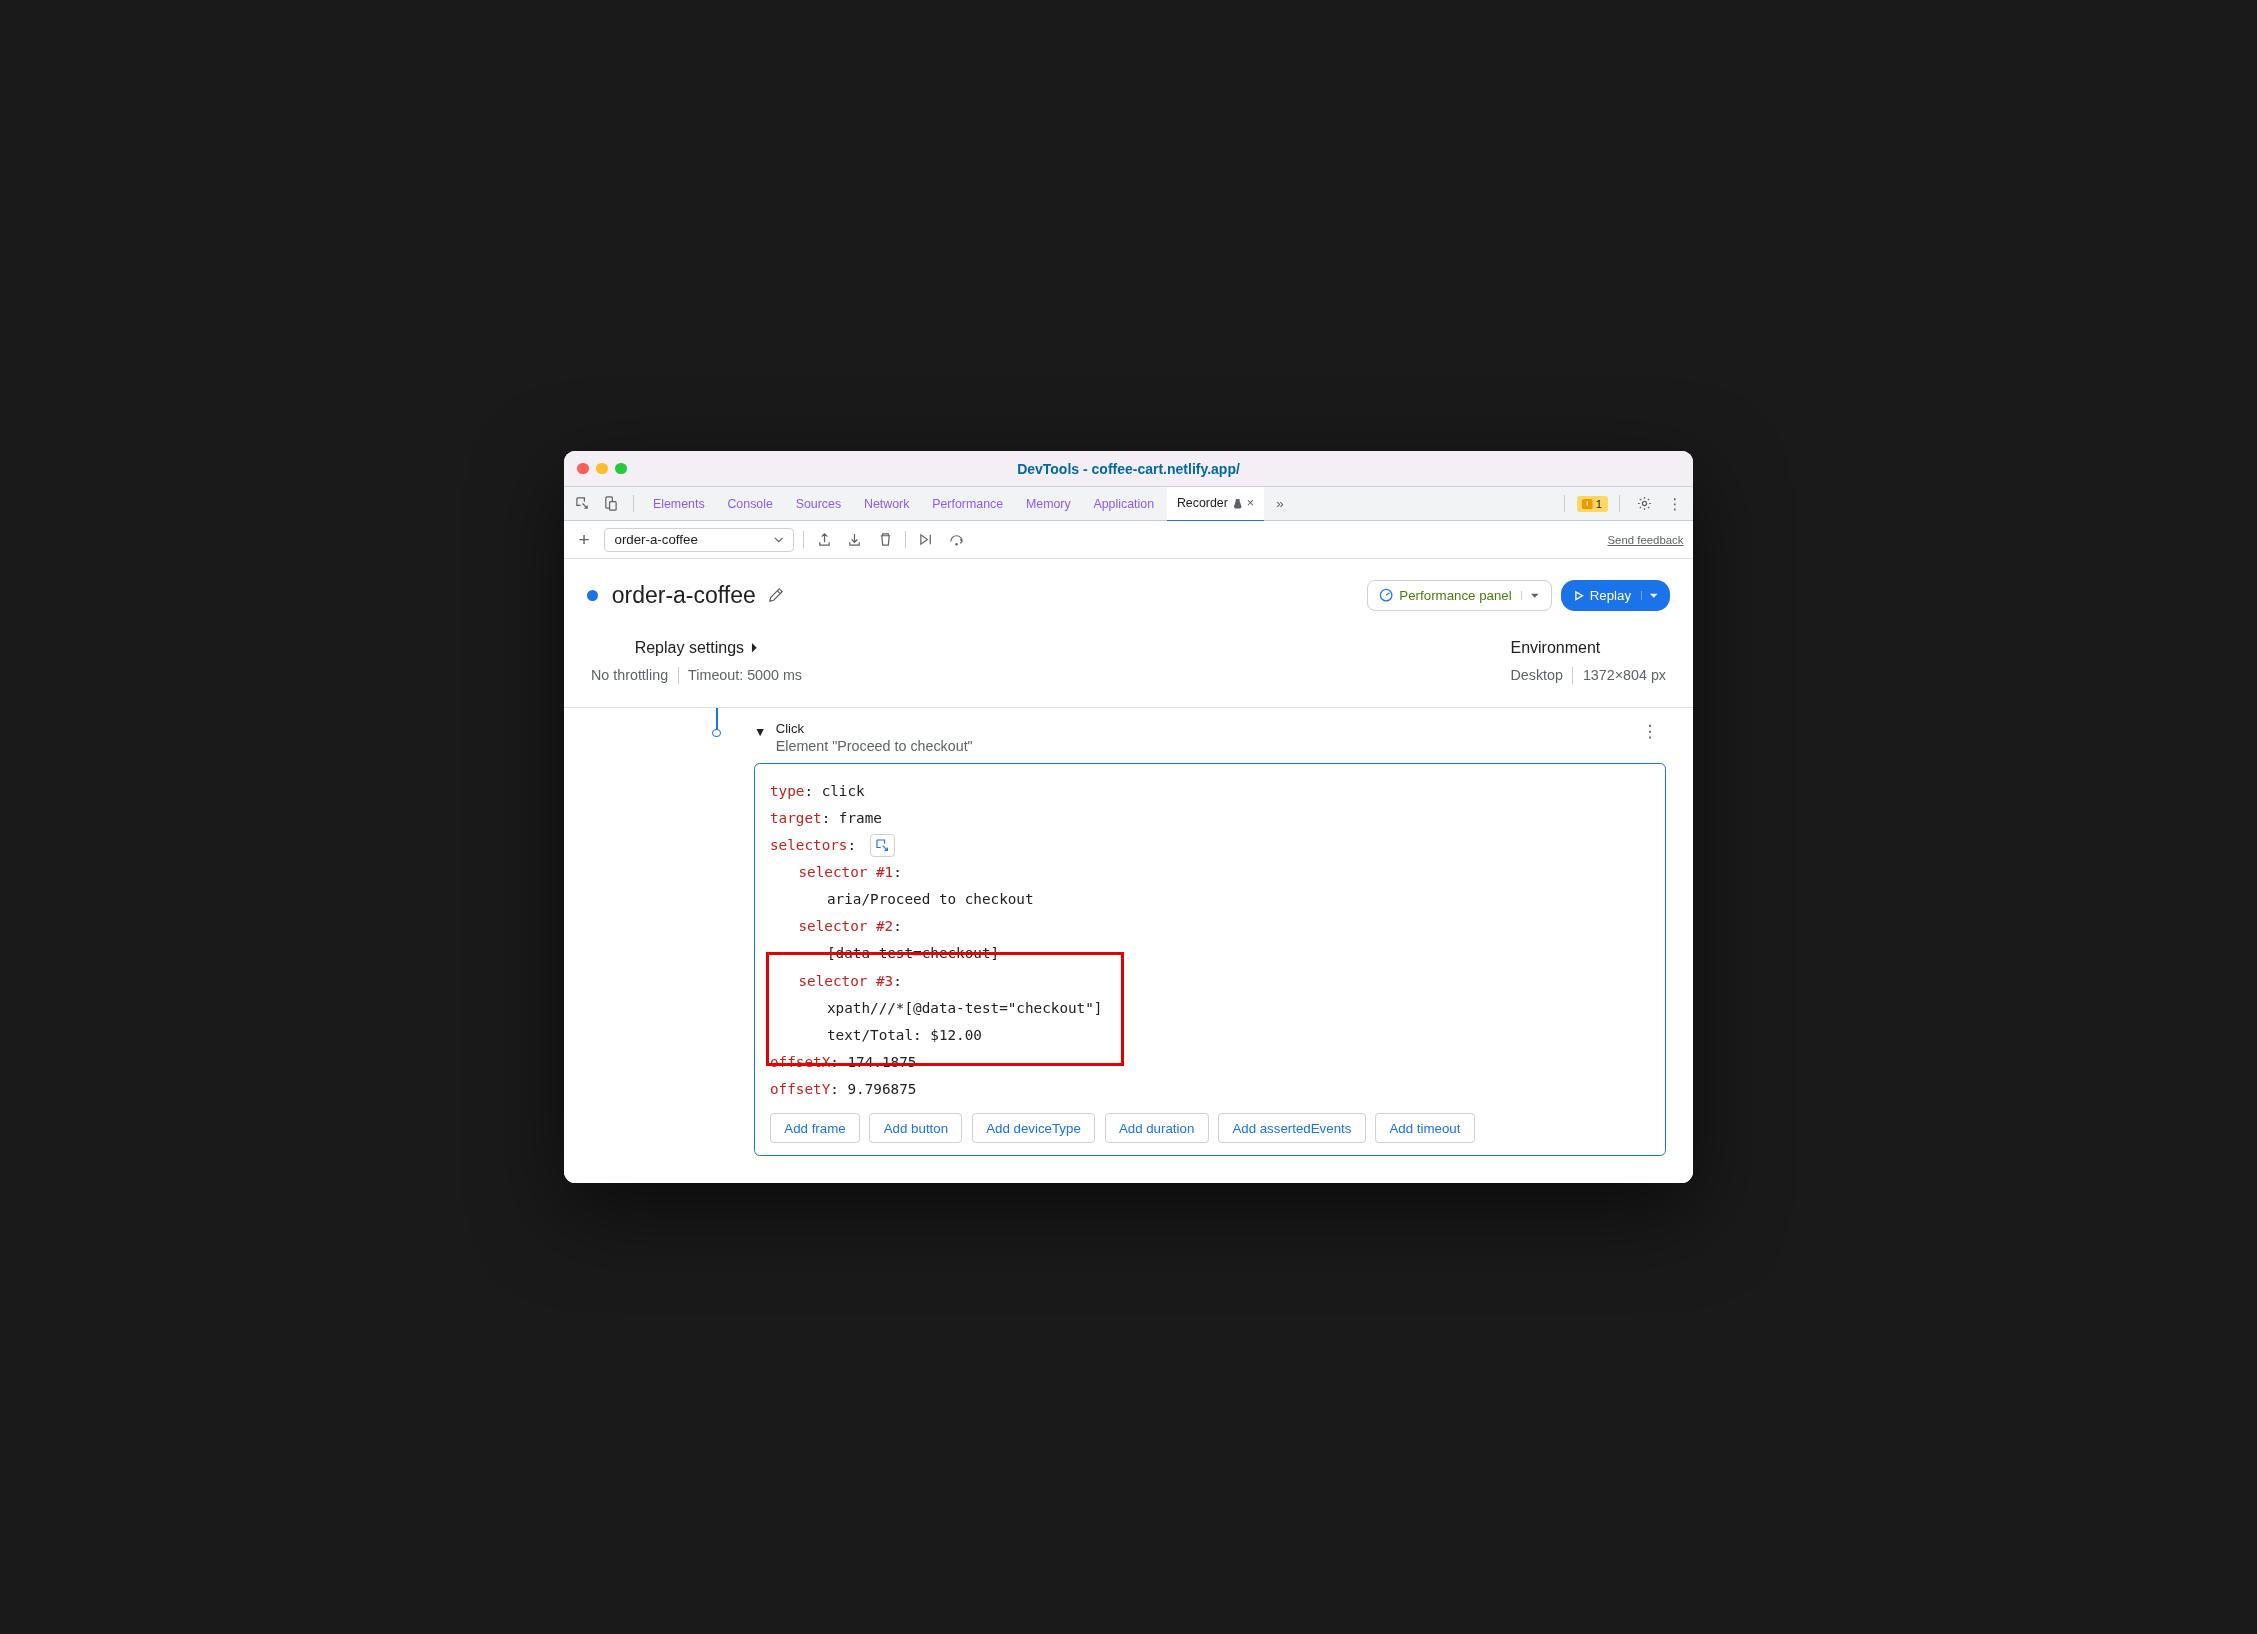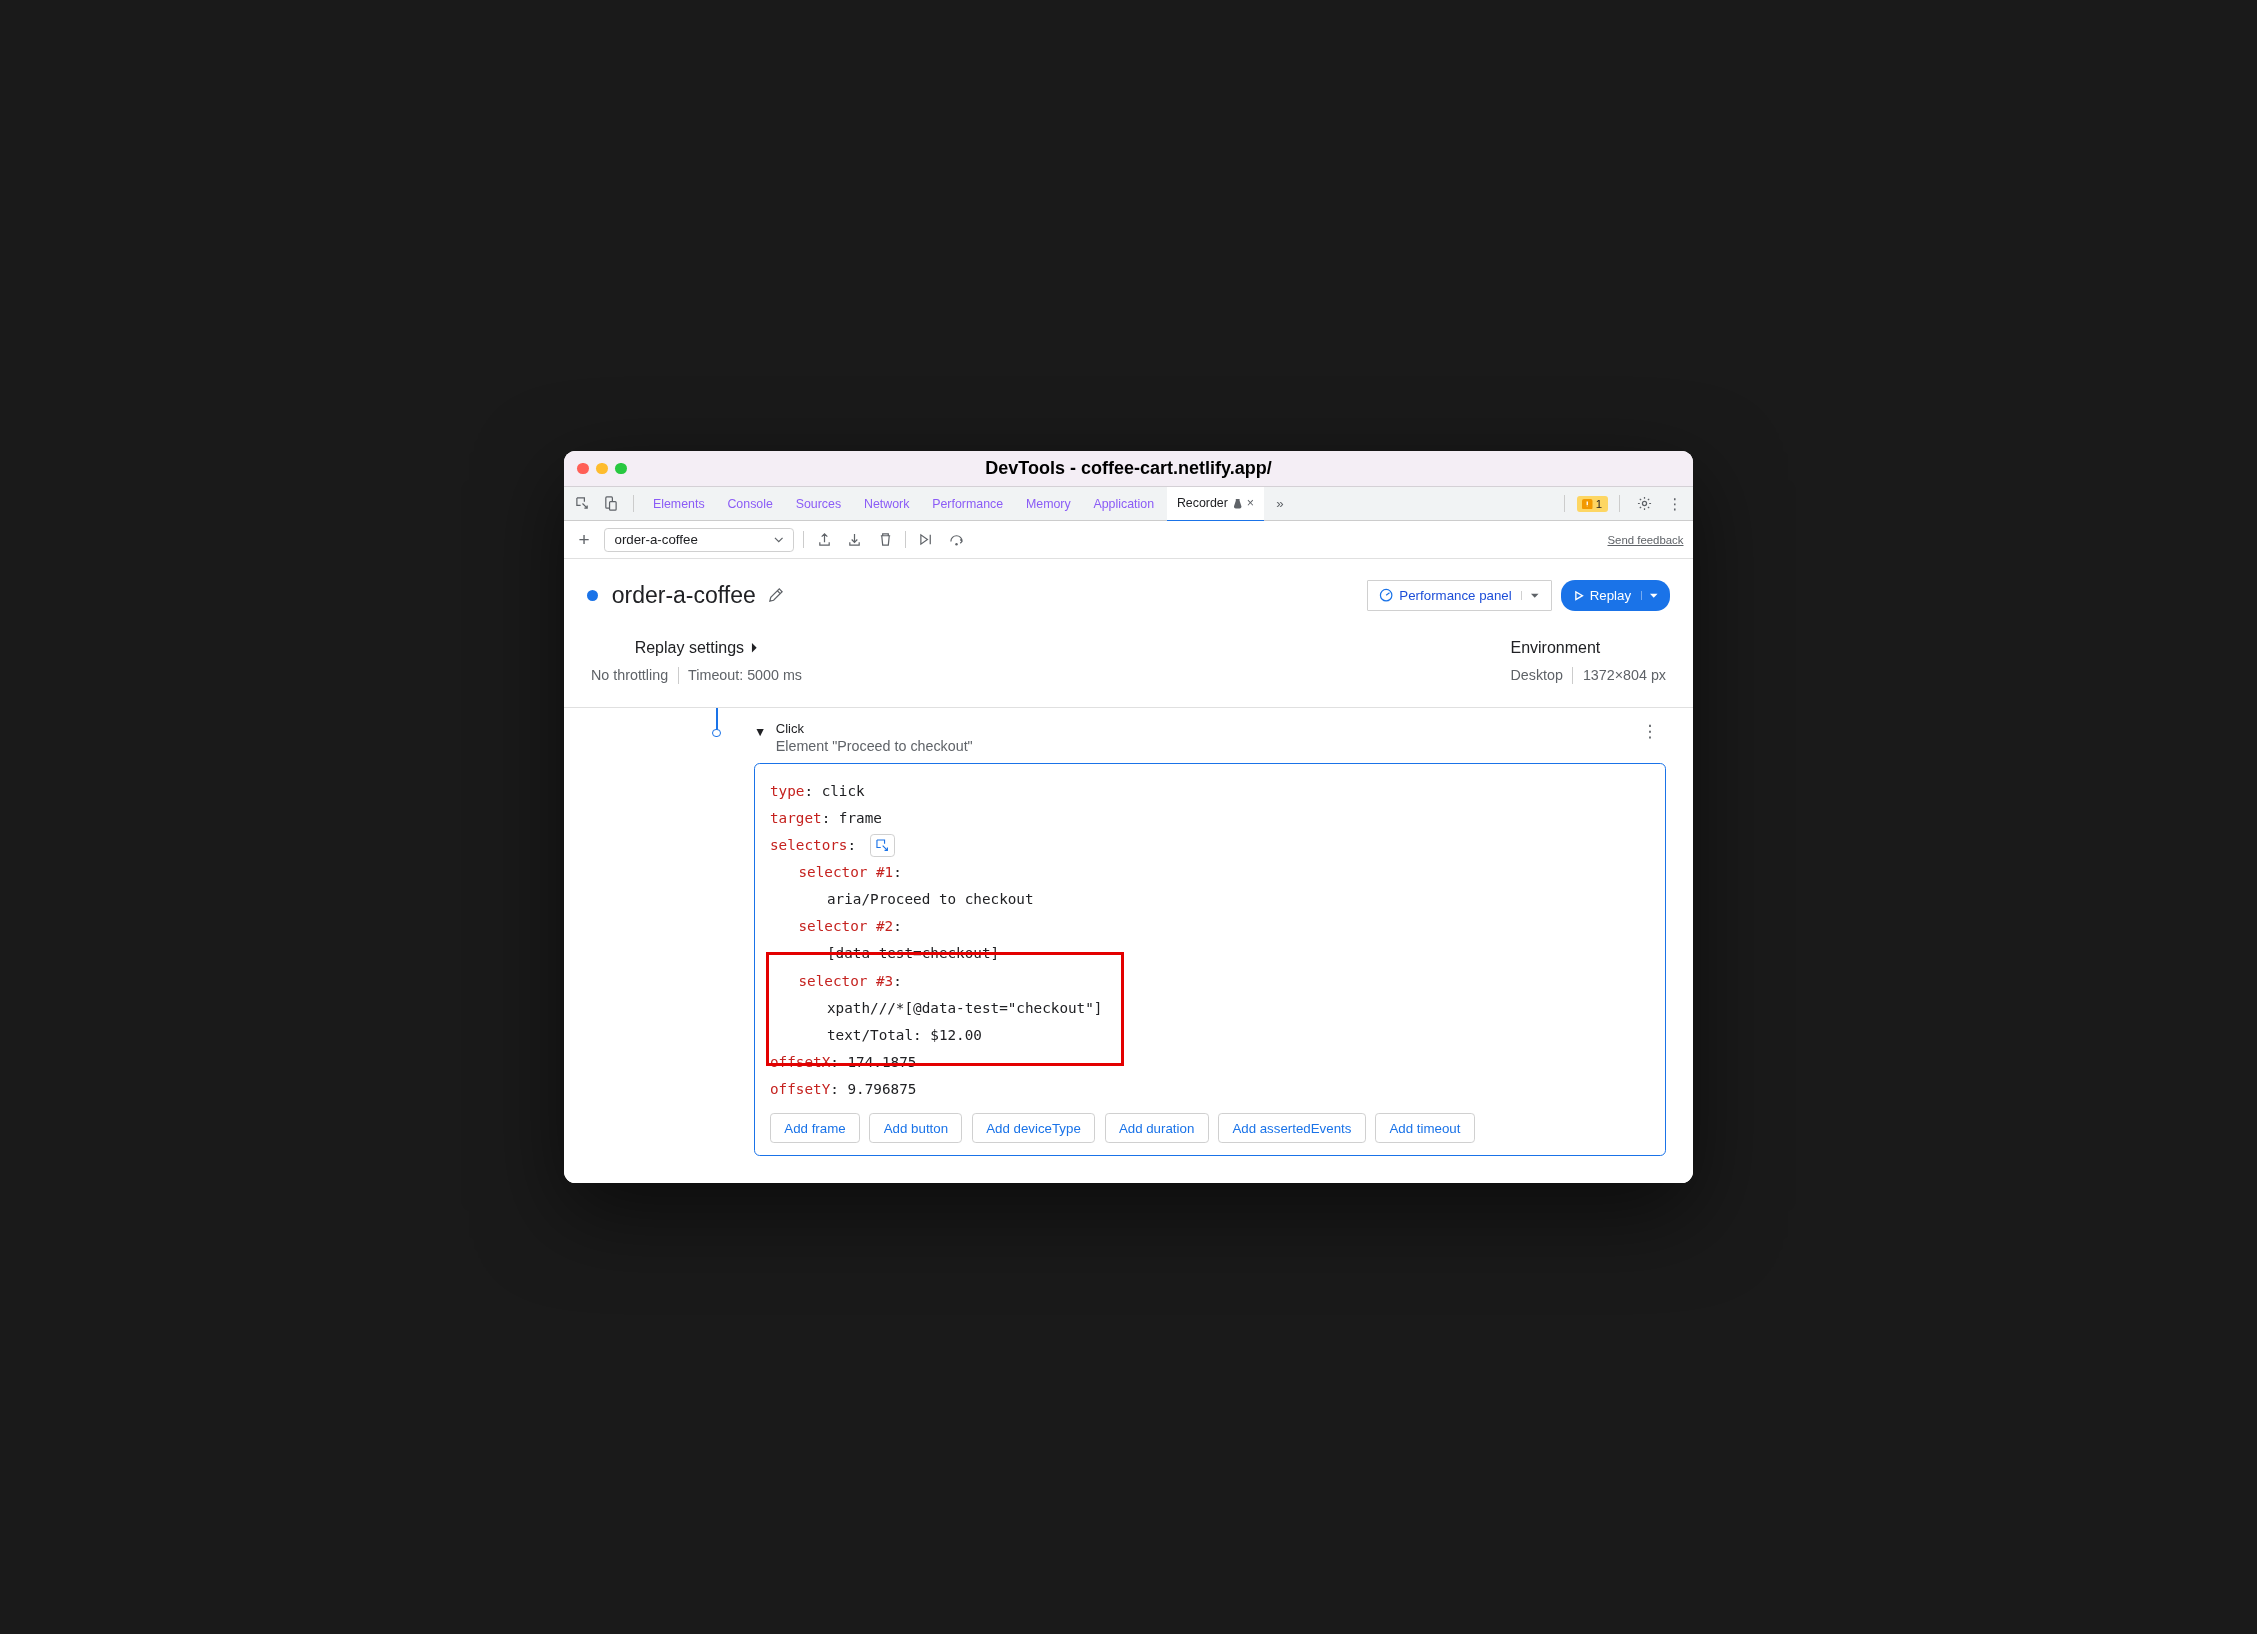--- a/index.html
+++ b/index.html
@@ -17,21 +17,21 @@
 .titlebar {
   background: #f4eef5; height: 36px;
   display: flex; align-items: center; position: relative;
   border-bottom: 1px solid #d4d0d5;
 }
 .traffic { display: flex; gap: 7.6px; margin-left: 13.3px; }
 .tl { width: 11.4px; height: 11.4px; border-radius: 50%; }
 .tl.r { background: #ff5f57; }
 .tl.y { background: #febc2e; }
 .tl.g { background: #28c840; }
-.wtitle { position: absolute; left: 0; right: 0; text-align: center; font-size: 18px; font-weight: 600; color: #000000; pointer-events: none; }
+.wtitle { position: absolute; left: 0; right: 0; text-align: center; font-size: 14px; font-weight: 600; color: #0369a1; pointer-events: none; }
 
 .devtools-tabs {
   display: flex; align-items: center; height: 34px;
   border-bottom: 1px solid #ccc; background: #f1f3f4; padding: 0 5.7px; gap: 3.8px;
 }
 .dt-icon { width: 25px; height: 25px; display: flex; align-items: center; justify-content: center; color: #5f6368; border-radius: 3.8px; }
 .dt-sep { width: 1px; height: 17px; background: #ccc; margin: 0 5.7px; }
 .dt-tab { padding: 0 9.5px; height: 34px; display: flex; align-items: center; font-size: 12.4px; color: #8b5cf6; gap: 3.8px; }
 .dt-tab.active { border-bottom: 1.9px solid #1a73e8; color: #202124; background: #fff; }
 .dt-right { margin-left: auto; display: flex; align-items: center; gap: 5.7px; }
@@ -48,21 +48,21 @@
 .feedback { margin-left: auto; font-size: 11.4px; color: #5f6368; text-decoration: underline; }
 
 .header-row {
   display: flex; align-items: center; padding: 21px 23px 11.4px;
   border-bottom: 0;
 }
 .bluedot { width: 11.4px; height: 11.4px; border-radius: 50%; background: #1a73e8; margin-right: 13.3px; }
 .page-title { font-size: 23px; font-weight: 400; color: #202124; }
 .pencil { margin-left: 11.4px; color: #5f6368; }
 .header-actions { margin-left: auto; display: flex; gap: 9.5px; }
-.btn-outline { border: 1px solid #d0d0d0; border-radius: 1px; background: #fff; color: #1d4ed8; font-size: 13.3px; padding: 6.7px 11.4px; display: flex; align-items: center; gap: 5.7px; font-weight: 500; }
+.btn-outline { border: 1px solid #d0d0d0; border-radius: 8px; background: #fff; color: #4d7c0f; font-size: 13.3px; padding: 6.7px 11.4px; display: flex; align-items: center; gap: 5.7px; font-weight: 500; }
 .btn-outline .chev { border-left: 1px solid #d0d0d0; padding-left: 7.6px; margin-left: 3.8px; color: #5f6368; }
 .btn-primary { background: #1a73e8; color: #fff; border: none; border-radius: 14px; font-size: 13.3px; padding: 6.7px 11.4px; display: flex; align-items: center; gap: 5.7px; font-weight: 500; }
 .btn-primary .chev { border-left: 1px solid rgba(255,255,255,0.4); padding-left: 7.6px; margin-left: 3.8px; }
 
 .settings-bar {
   display: flex; padding: 17px 27px 23px; border-bottom: 1px solid #e0e0e0;
 }
 .settings-left h3 { font-size: 16px; font-weight: 400; color: #202124; display: flex; align-items: center; gap: 5.7px; margin-bottom: 9.5px; justify-content: center; }
 .settings-sub { font-size: 14.3px; color: #5f6368; display: flex; align-items: center; gap: 9.5px; }
 .vsep { width: 1px; height: 17px; background: #ccc; }

